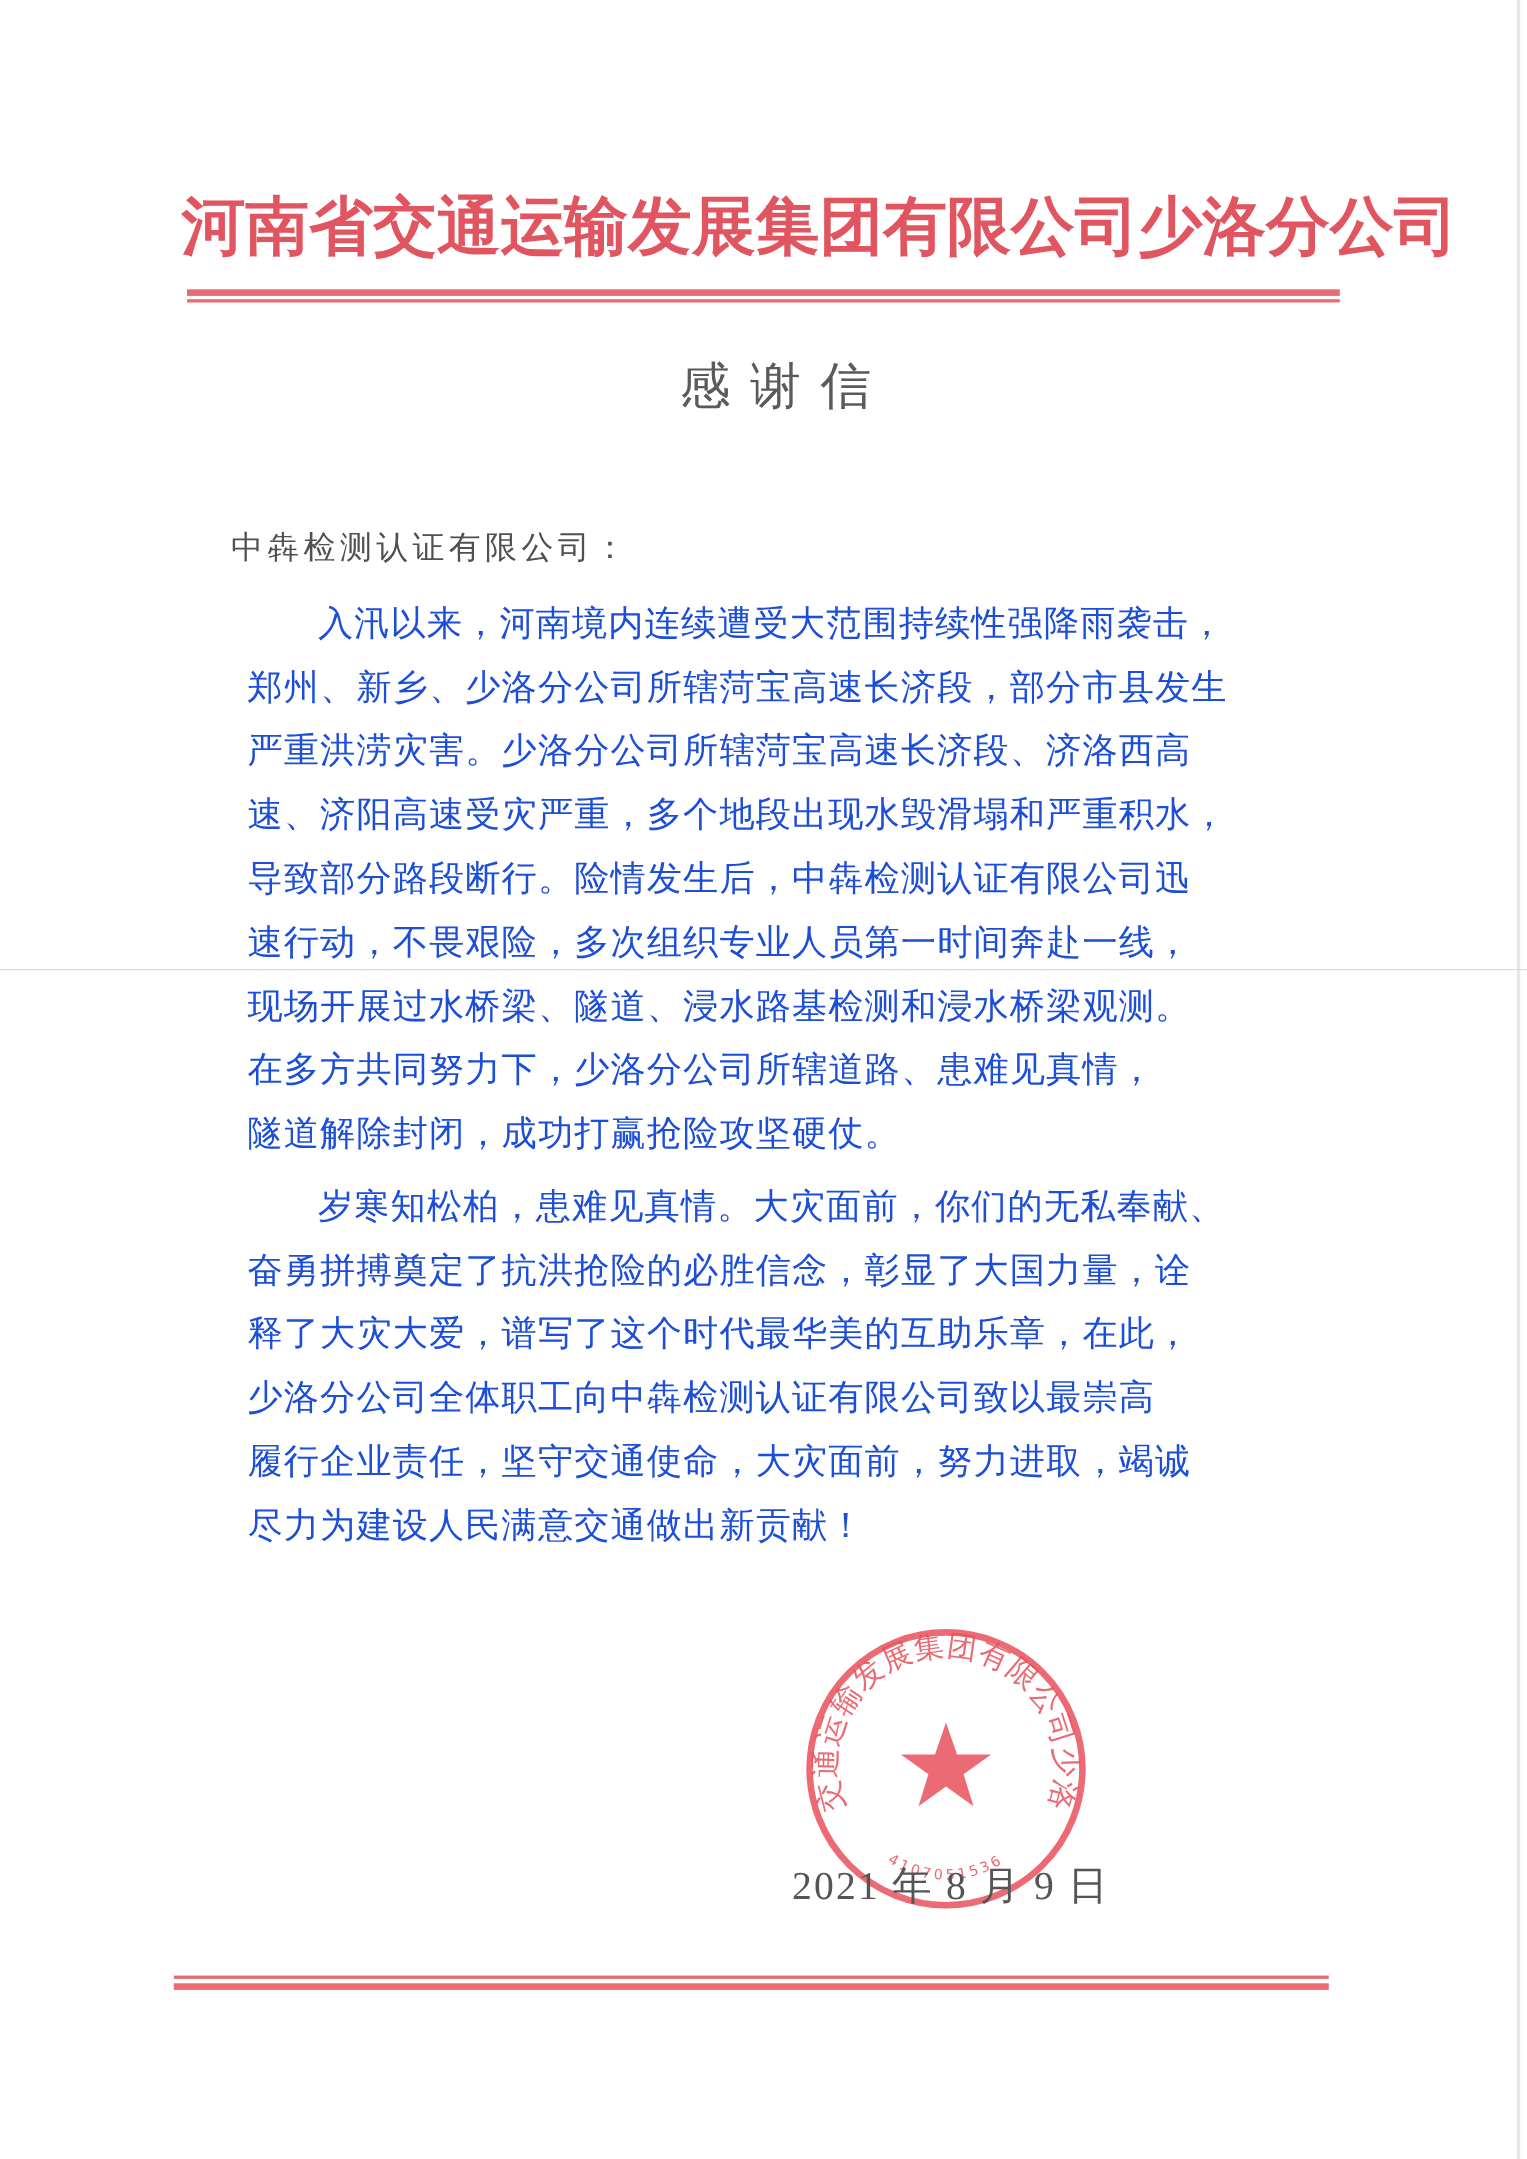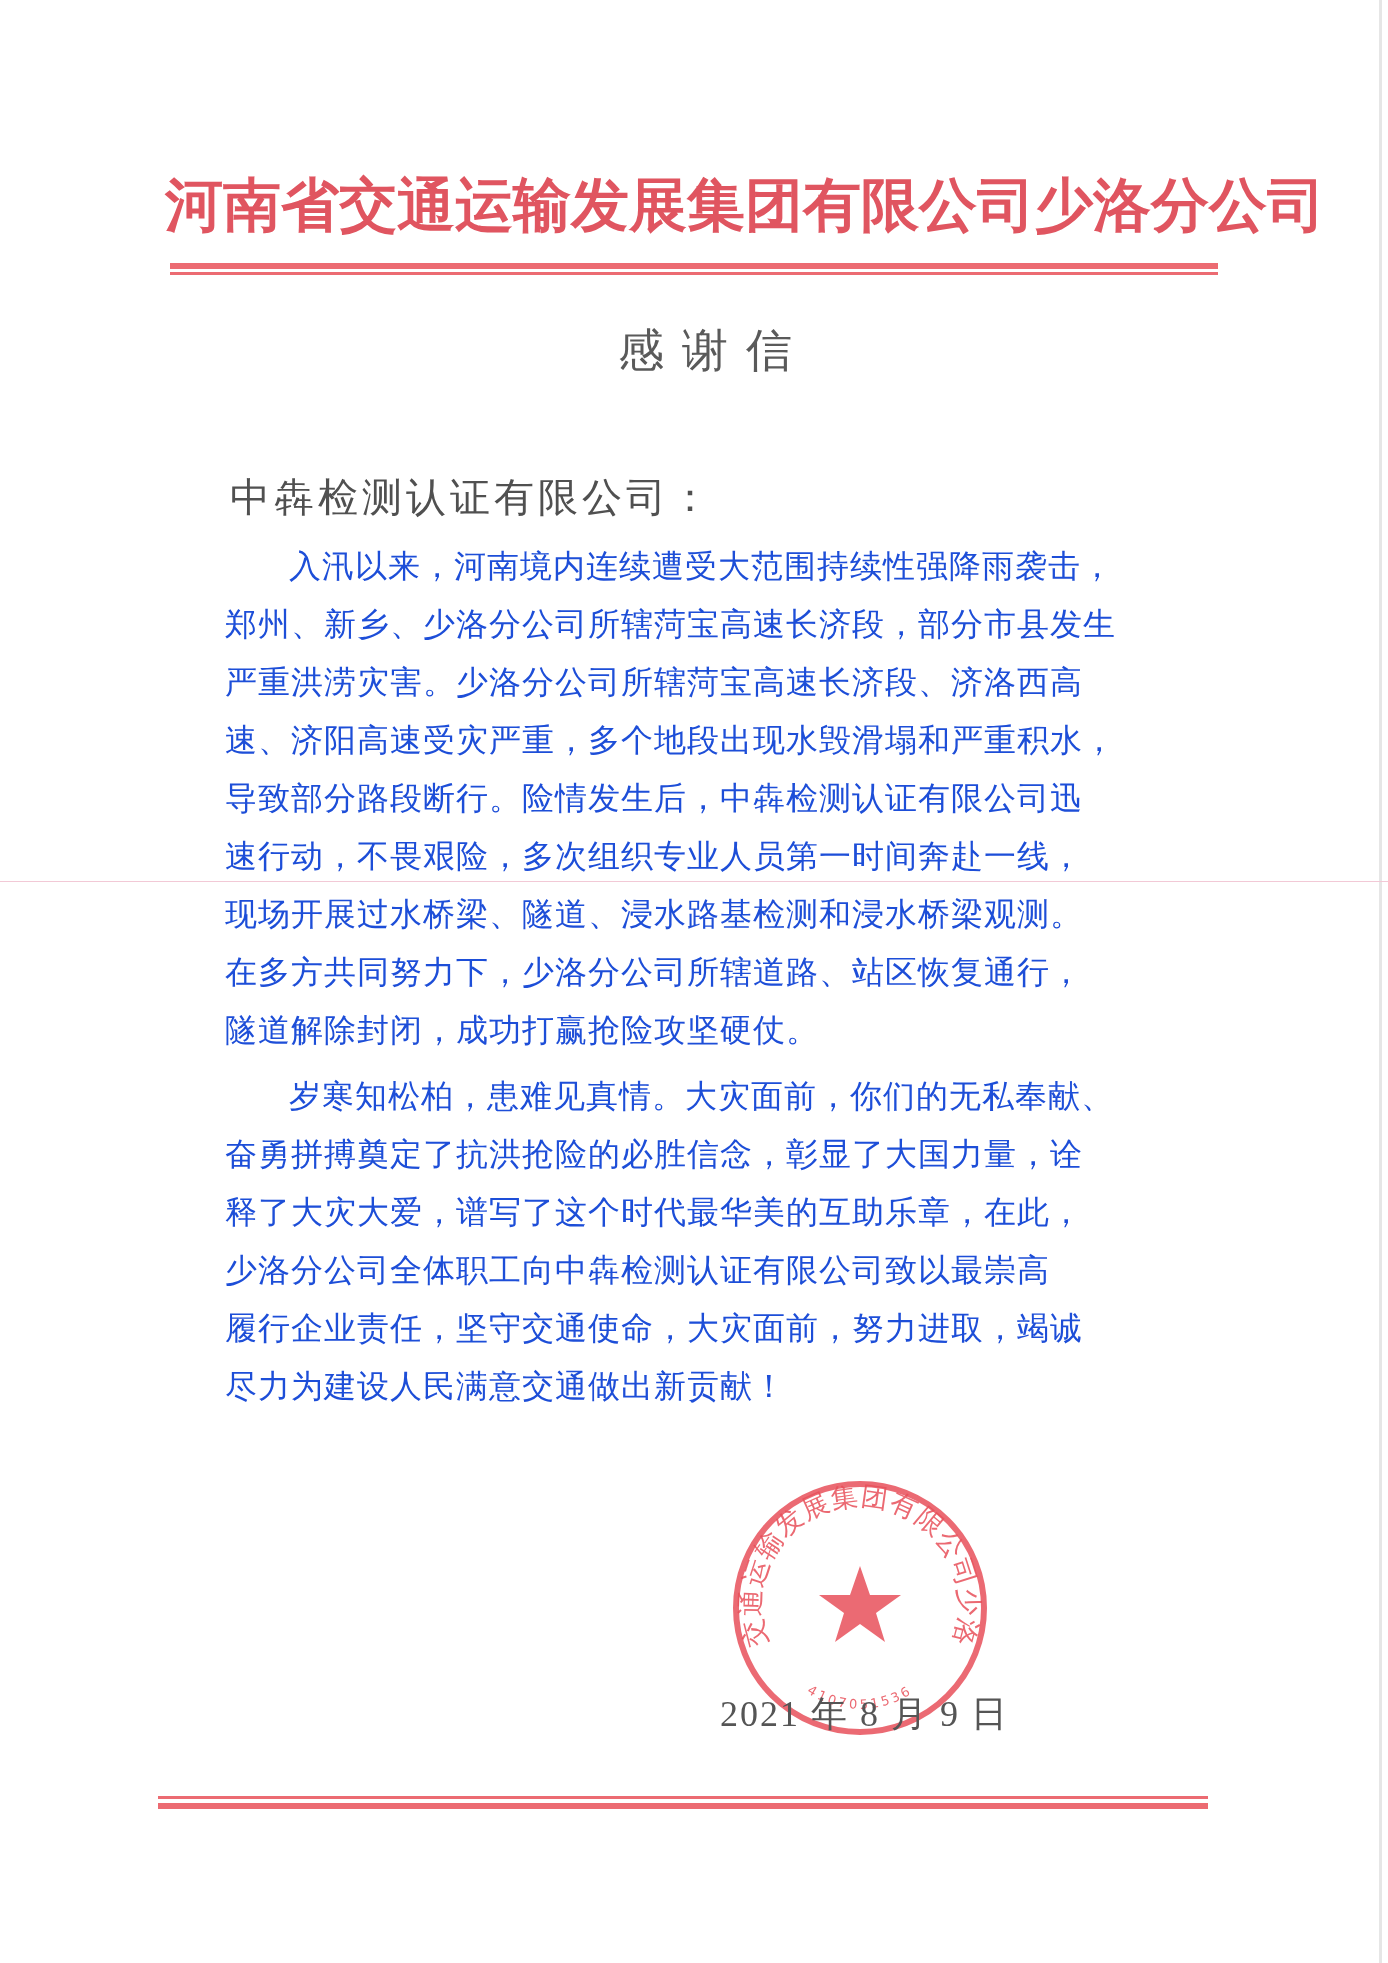--- a/index.html
+++ b/index.html
@@ -22,21 +22,21 @@
   .top-thick { left: 170px; top: 263px; width: 1048px; height: 6px; }
   .top-thin { left: 170px; top: 272px; width: 1048px; height: 3px; }
   .bot-thin { left: 158px; top: 1796px; width: 1050px; height: 3px; }
   .bot-thick { left: 158px; top: 1803px; width: 1050px; height: 6px; }
   .letter-title {
     position: absolute; left: 580px; top: 322px; width: 230px; text-align: right;
     font-size: 46px; color: #5a5a5a; letter-spacing: 18px; line-height: 56px;
   }
   .salutation {
     position: absolute; left: 210px; top: 475px;
-    font-size: 40px; color: #505050; letter-spacing: 4px; line-height: 44px; white-space: nowrap; margin-left: 20px;
+    font-size: 29px; color: #505050; letter-spacing: 4px; line-height: 44px; white-space: nowrap;
   }
   .para {
     position: absolute; left: 225px; width: 960px;
     font-size: 32px; color: #1d4ed8; line-height: 58px; letter-spacing: 1px;
   }
   .para .line { display: block; white-space: nowrap; height: 58px; }
   .p1 { top: 537px; }
   .p2 { top: 1067px; }
   .indent { padding-left: 64px; }
   .seal {
@@ -62,21 +62,21 @@
 <div class="salutation">中犇检测认证有限公司：</div>
 
 <div class="para p1">
   <span class="line indent">入汛以来，河南境内连续遭受大范围持续性强降雨袭击，</span>
   <span class="line">郑州、新乡、少洛分公司所辖菏宝高速长济段，部分市县发生</span>
   <span class="line">严重洪涝灾害。少洛分公司所辖菏宝高速长济段、济洛西高</span>
   <span class="line">速、济阳高速受灾严重，多个地段出现水毁滑塌和严重积水，</span>
   <span class="line">导致部分路段断行。险情发生后，中犇检测认证有限公司迅</span>
   <span class="line">速行动，不畏艰险，多次组织专业人员第一时间奔赴一线，</span>
   <span class="line">现场开展过水桥梁、隧道、浸水路基检测和浸水桥梁观测。</span>
-  <span class="line">在多方共同努力下，少洛分公司所辖道路、站区恢复通行，</span>
+  <span class="line">在多方共同努力下，少洛分公司所辖道路、患难见真情，</span>
   <span class="line">隧道解除封闭，成功打赢抢险攻坚硬仗。</span>
 </div>
 
 <div class="para p2">
   <span class="line indent">岁寒知松柏，患难见真情。大灾面前，你们的无私奉献、</span>
   <span class="line">奋勇拼搏奠定了抗洪抢险的必胜信念，彰显了大国力量，诠</span>
   <span class="line">释了大灾大爱，谱写了这个时代最华美的互助乐章，在此，</span>
   <span class="line">少洛分公司全体职工向中犇检测认证有限公司致以最崇高</span>
   <span class="line">履行企业责任，坚守交通使命，大灾面前，努力进取，竭诚</span>
   <span class="line">尽力为建设人民满意交通做出新贡献！</span>

